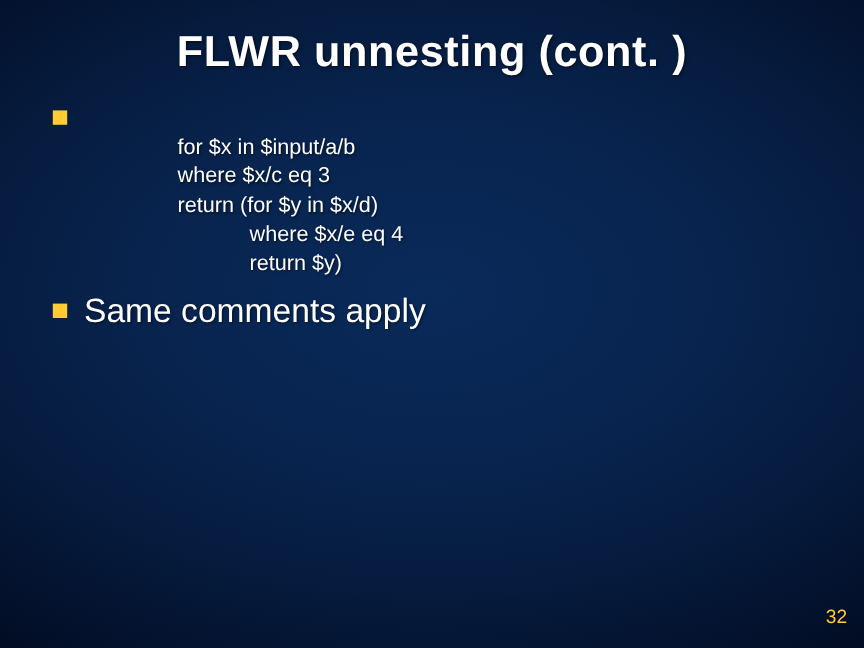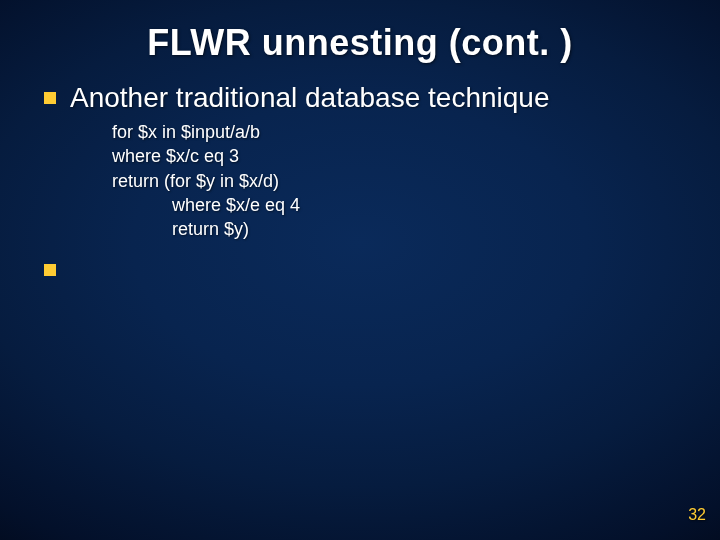--- a/index.html
+++ b/index.html
@@ -47,21 +47,21 @@
     margin-top: 10px;
     margin-right: 14px;
   }
   .bullet-text {
     font-size: 28px;
     line-height: 1.15;
     text-shadow: 1px 1px 2px rgba(0,0,0,0.5);
   }
   .code-cols {
     display: flex;
-    margin-left: 68px;
+    margin-left: 104px;
     margin-top: 6px;
     margin-bottom: 12px;
   }
   .code-col {
     font-size: 18px;
     line-height: 1.35;
     white-space: pre;
     text-shadow: 1px 1px 2px rgba(0,0,0,0.5);
   }
   .code-col.left  { width: 280px; }
@@ -79,31 +79,31 @@
 <body>
 
 <div class="slide">
 
   <div class="title">FLWR unnesting (cont. )</div>
 
   <div class="body">
 
     <div class="bullet-row">
       <div class="bullet"></div>
-      <div class="bullet-text">Another traditional database technique</div>
     </div>
 
     <div class="code-cols">
       <div class="code-col left">for $x in $input/a/b
 where $x/c eq 3
 return (for $y in $x/d)
             where $x/e eq 4
             return $y)</div>
     </div>
 
     <div class="bullet-row">
       <div class="bullet"></div>
+      <div class="bullet-text">Same comments apply</div>
     </div>
 
   </div>
 
   <div class="pagenum">32</div>
 </div>
 
 </body></html>

